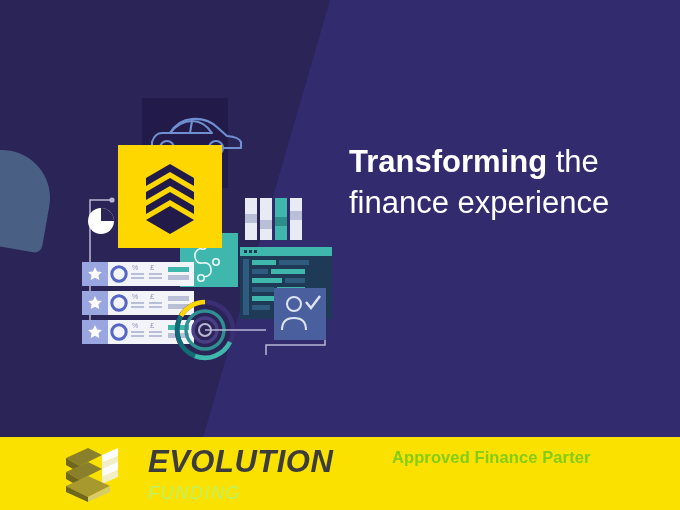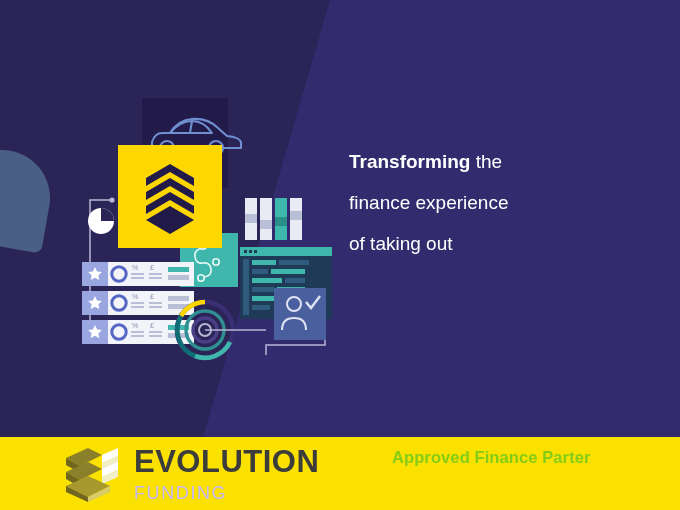--- a/index.html
+++ b/index.html
@@ -9,31 +9,31 @@
 
   
   .bg-left{position:absolute;inset:0;background:#2b2457;}
   .bg-right{position:absolute;inset:0;background:#322b6e;
             clip-path:polygon(100% 0,100% 100%,182px 100%,330px 0);}
   .blob{position:absolute;left:-46px;top:150px;width:96px;height:96px;
         background:#4a5f84;border-radius:50% 50% 8% 50%;transform:rotate(10deg);}
 
   
   .footer{position:absolute;left:0;top:437px;width:680px;height:73px;background:#fae100;}
-  .logo-wrap{position:absolute;left:62px;top:445px;display:flex;align-items:center;gap:10px;}
+  .logo-wrap{position:absolute;left:62px;top:445px;display:flex;align-items:center;gap:24px;font-style:italic;}
   .logo-mark{width:62px;height:58px;flex:none;}
   .logo-text{display:flex;flex-direction:column;line-height:1;}
   .logo-evo{font-size:31px;font-weight:700;color:#3c3c3b;letter-spacing:.5px;}
-  .logo-fund{font-size:18px;font-weight:400;color:#c4b5fd;letter-spacing:1.6px;margin-top:7px;}
+  .logo-fund{font-size:18px;font-weight:400;color:#bef264;letter-spacing:1.6px;margin-top:7px;}
   .tagline{position:absolute;left:392px;top:448px;font-size:16.5px;font-weight:700;
            color:#84cc16;letter-spacing:.1px;}
 
   
   .headline{position:absolute;left:349px;top:141px;width:320px;
-            color:#fff;font-size:19px;line-height:41px;font-weight:300;}
+            color:#fff;font-size:31px;line-height:41px;font-weight:300;}
   .headline b{font-weight:700;}
   .hl-line{display:block;white-space:nowrap;}
 
   
   .illus{position:absolute;left:70px;top:90px;width:265px;height:290px;}
   .illus svg{display:block;}
 </style>
 </head>
 <body>
 
@@ -182,21 +182,20 @@
         <circle cx="135" cy="240" r="12" stroke="#4a3f86" stroke-width="3.4"></circle>
         <circle cx="135" cy="240" r="6" stroke="#b9b6d6" stroke-width="2"></circle>
       </g>
       <line x1="135" y1="240" x2="196" y2="240" stroke="#b9b6d6" stroke-width="1.5"></line>
     </svg>
   </div>
 
   <div class="headline">
     <span class="hl-line"><b>Transforming</b><span> the</span></span>
     <span class="hl-line">finance experience</span>
-    <span class="hl-line">of taking out</span>
   </div>
 
   <div class="footer"></div>
 
   <div class="logo-wrap">
     <svg class="logo-mark" viewBox="0 0 62 58" xmlns="http://www.w3.org/2000/svg">
       <path d="M4 13  L26 3  L40 10 L18 21 Z" fill="#8a7f2a"></path>
       <path d="M4 13  L18 21 L18 28 L4 20 Z" fill="#6f6620"></path>
       <path d="M40 10 L56 3  L56 11 L40 18 Z" fill="#ffffff"></path>
       <path d="M40 18 L56 11 L56 18 L40 25 Z" fill="#f2eec8"></path>

